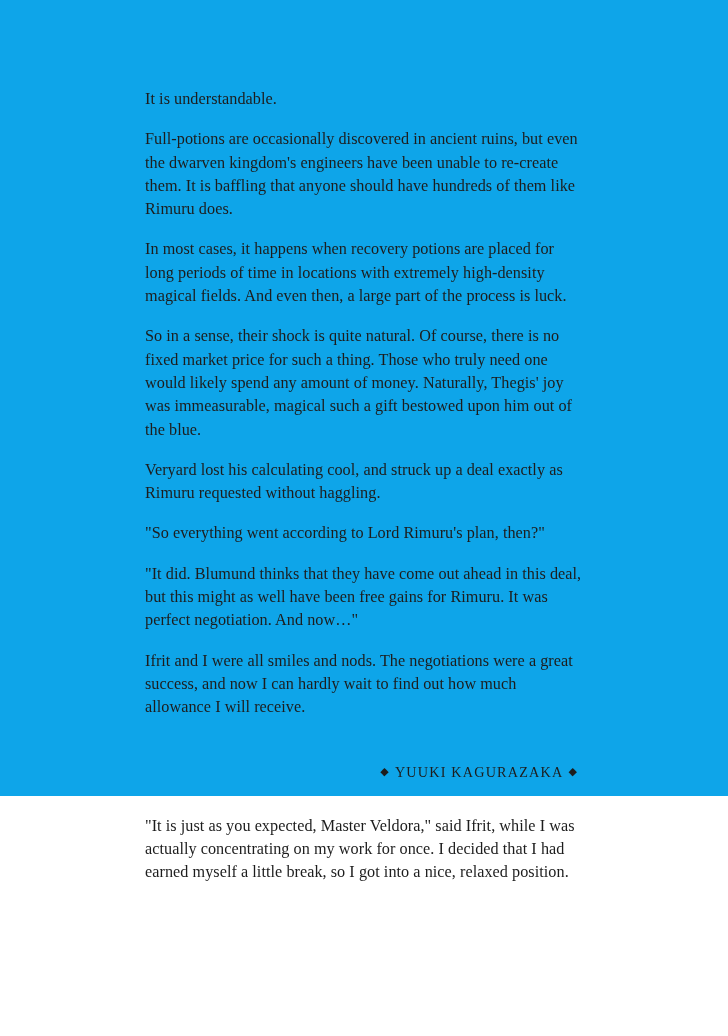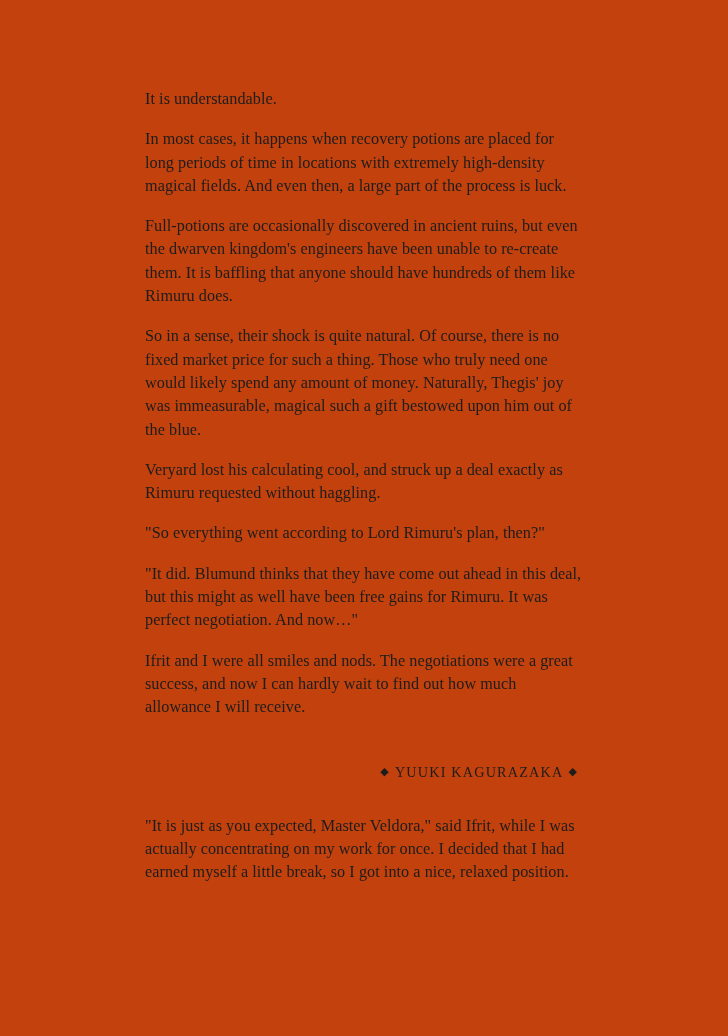--- a/index.html
+++ b/index.html
@@ -10,22 +10,22 @@
   body {
     width: 728px;
     height: 1036px;
     font-family: "Liberation Serif", "DejaVu Serif", serif;
     color: #1a1a1a;
     overflow: hidden;
   }
   .page {
     position: relative;
     width: 728px;
-    height: 1036px;
-    background: #c2410c;
+    height: 796px;
+    background: #0ea5e9;
     box-sizing: border-box;
     padding-left: 20px;
   }
   .text-column {
     position: absolute;
     left: 145px;
     top: 88px;
     width: 438px;
   }
   .para {
@@ -57,22 +57,22 @@
     letter-spacing: 1.2px;
   }
 </style>
 </head>
 <body>
 
 <div class="page">
   <div class="text-column">
 
     <p class="para">It is understandable.</p>
+    <p class="para">Full-potions are occasionally discovered in ancient ruins, but even the dwarven kingdom's engineers have been unable to re-create them. It is baffling that anyone should have hundreds of them like Rimuru does.</p>
     <p class="para">In most cases, it happens when recovery potions are placed for long periods of time in locations with extremely high-density magical fields. And even then, a large part of the process is luck.</p>
-    <p class="para">Full-potions are occasionally discovered in ancient ruins, but even the dwarven kingdom's engineers have been unable to re-create them. It is baffling that anyone should have hundreds of them like Rimuru does.</p>
     <p class="para">So in a sense, their shock is quite natural. Of course, there is no fixed market price for such a thing. Those who truly need one would likely spend any amount of money. Naturally, Thegis' joy was immeasurable, magical such a gift bestowed upon him out of the blue.</p>
     <p class="para">Veryard lost his calculating cool, and struck up a deal exactly as Rimuru requested without haggling.</p>
     <p class="para">"So everything went according to Lord Rimuru's plan, then?"</p>
     <p class="para">"It did. Blumund thinks that they have come out ahead in this deal, but this might as well have been free gains for Rimuru. It was perfect negotiation. And now…"</p>
     <p class="para">Ifrit and I were all smiles and nods. The negotiations were a great success, and now I can hardly wait to find out how much allowance I will receive.</p>
 
     <div class="scene-break">
       <span class="diamond">◆</span><span class="name">YUUKI KAGURAZAKA</span><span class="diamond">◆</span>
     </div>
 

